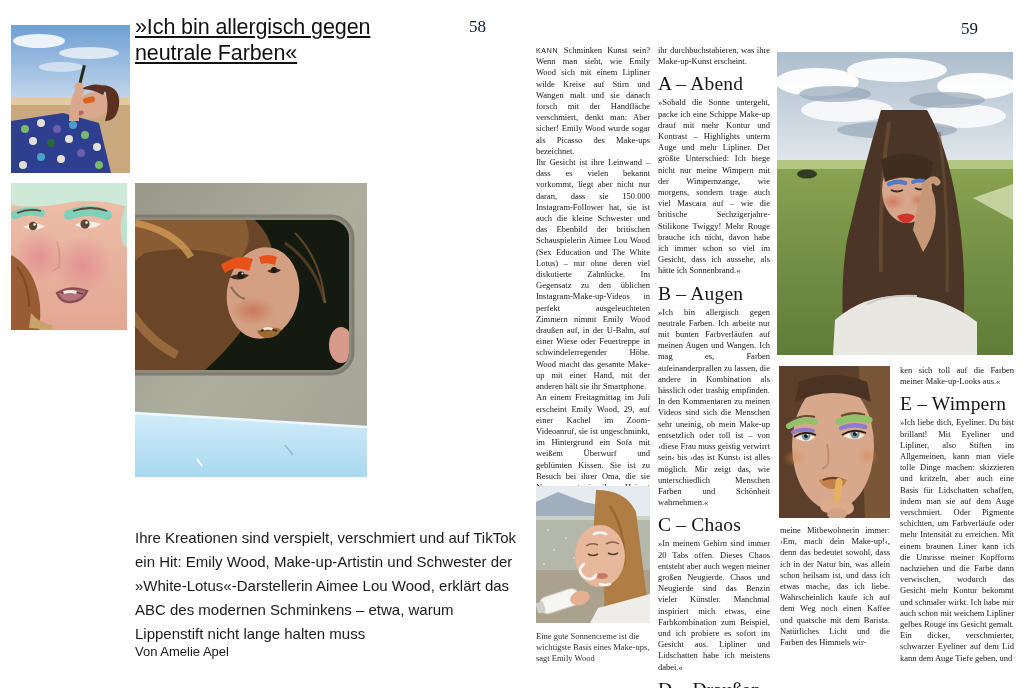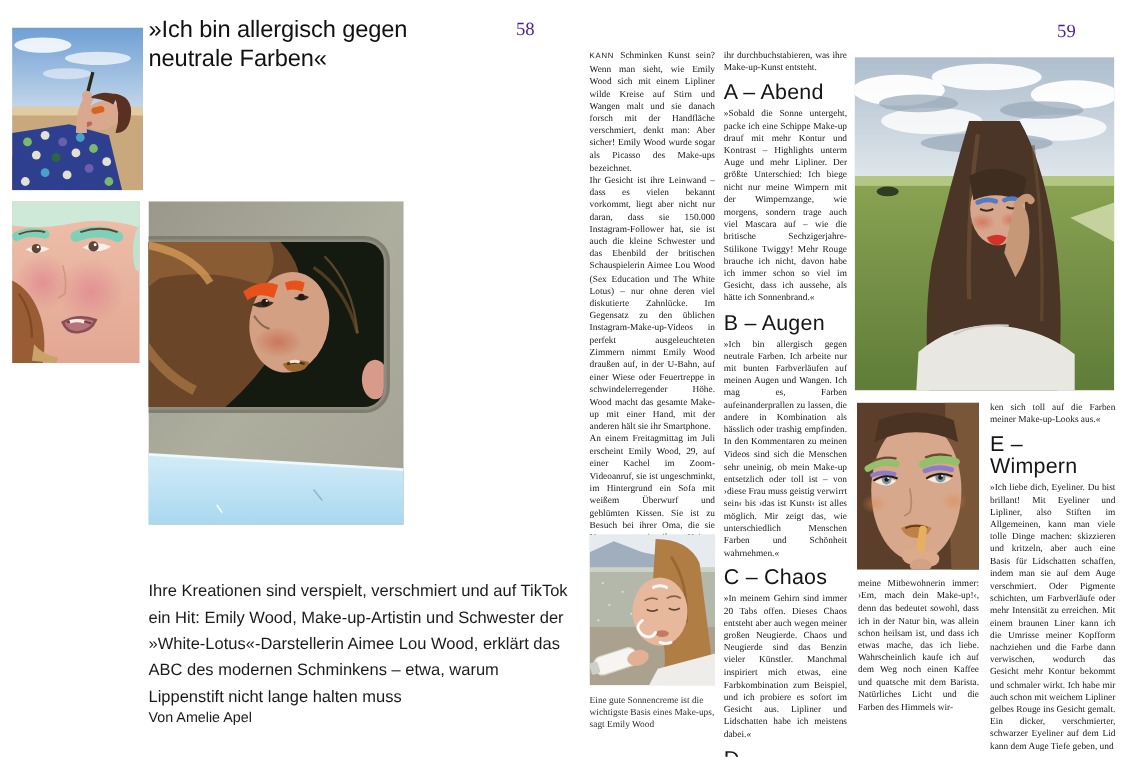--- a/index.html
+++ b/index.html
@@ -2,29 +2,29 @@
 <html lang="de"><head>
 <meta charset="utf-8">
 <style>
   html,body{margin:0;padding:0;background:#ffffff;}
   body{width:1024px;height:688px;position:relative;overflow:hidden;
        font-family:"Liberation Serif",serif;color:#141414;}
   .abs{position:absolute;}
   .photo{position:absolute;overflow:hidden;background:#ddd;}
   .photo svg{display:block;width:100%;height:100%;}
   .headline{font-family:"Liberation Sans",sans-serif;font-size:21.5px;line-height:26px;
-            color:#111;letter-spacing:-0.1px;}
-  .pagenum{font-family:"Liberation Serif",serif;font-size:17px;color:#4c1d95;}
+            color:#111;letter-spacing:-0.1px;text-decoration:underline;}
+  .pagenum{font-family:"Liberation Serif",serif;font-size:17px;color:#0f172a;}
   .intro{font-family:"Liberation Sans",sans-serif;font-size:15px;line-height:24px;color:#1b1b1b;}
   .byline{font-family:"Liberation Sans",sans-serif;font-size:13px;color:#1b1b1b;}
   .body-col{font-size:8.5px;line-height:11.2px;text-align:justify;color:#161616;
             -webkit-hyphens:auto;hyphens:auto;}
   .body-col p{margin:0;}
   .lead-caps{font-family:"Liberation Sans",sans-serif;font-size:7px;letter-spacing:0.7px;}
-  .sec-h{font-family:Liberation Sans, sans-serif;font-weight:400;font-size:19.5px;
+  .sec-h{font-family:Liberation Serif, serif;font-weight:400;font-size:19.5px;
          line-height:20px;margin:7px 0 3px 0;letter-spacing:0.2px;color:#151515;text-align:left;}
   .caption{font-family:Liberation Serif, serif;font-size:8.5px;line-height:11px;color:#2e2e2e;}
 </style>
 </head>
 <body>
 
 <div class="abs headline" style="left:135px;top:14px;width:290px;">»Ich bin allergisch gegen neutrale Farben«</div>
 
 <div class="abs pagenum" style="left:469px;top:17px;">58</div>
 
@@ -176,21 +176,21 @@
 
 <div class="abs pagenum" style="left:961px;top:19px;">59</div>
 
 <div class="abs body-col" style="left:536px;top:45px;width:114px;">
     <p><span class="lead-caps">KANN </span>Schminken Kunst sein? Wenn man sieht, wie Emily Wood sich mit einem Lipliner wilde Kreise auf Stirn und Wangen malt und sie danach forsch mit der Handfläche verschmiert, denkt man: Aber sicher! Emily Wood wurde sogar als Picasso des Make-ups bezeichnet.</p>
     <p>Ihr Gesicht ist ihre Leinwand – dass es vielen bekannt vorkommt, liegt aber nicht nur daran, dass sie 150.000 Instagram-Follower hat, sie ist auch die kleine Schwester und das Ebenbild der britischen Schauspielerin Aimee Lou Wood (Sex Education und The White Lotus) – nur ohne deren viel diskutierte Zahnlücke. Im Gegensatz zu den üblichen Instagram-Make-up-Videos in perfekt ausgeleuchteten Zimmern nimmt Emily Wood draußen auf, in der U-Bahn, auf einer Wiese oder Feuertreppe in schwindelerregender Höhe. Wood macht das gesamte Make-up mit einer Hand, mit der anderen hält sie ihr Smartphone.</p>
     <p>An einem Freitagmittag im Juli erscheint Emily Wood, 29, auf einer Kachel im Zoom-Videoanruf, sie ist ungeschminkt, im Hintergrund ein Sofa mit weißem Überwurf und geblümten Kissen. Sie ist zu Besuch bei ihrer Oma, die sie Nana nennt, in ihrer Heimat Stockport, nahe Manchester. Wir wollen ein etwas anderes Interview mit ihr führen und anhand des Alphabets mit</p>
   </div>
 
 <div class="abs body-col" style="left:658px;top:45px;width:112px;">
-    <p>ihr durchbuchstabieren, was ihre Make-up-Kunst entsteht.</p>
+    <p>ihr durchbuchstabieren, was ihre Make-up-Kunst erscheint.</p>
     <h2 class="sec-h">A – Abend</h2>
     <p>»Sobald die Sonne untergeht, packe ich eine Schippe Make-up drauf mit mehr Kontur und Kontrast – Highlights unterm Auge und mehr Lipliner. Der größte Unterschied: Ich biege nicht nur meine Wimpern mit der Wimpernzange, wie morgens, sondern trage auch viel Mascara auf – wie die britische Sechzigerjahre-Stilikone Twiggy! Mehr Rouge brauche ich nicht, davon habe ich immer schon so viel im Gesicht, dass ich aussehe, als hätte ich Sonnenbrand.«</p>
     <h2 class="sec-h">B – Augen</h2>
     <p>»Ich bin allergisch gegen neutrale Farben. Ich arbeite nur mit bunten Farbverläufen auf meinen Augen und Wangen. Ich mag es, Farben aufeinanderprallen zu lassen, die andere in Kombination als hässlich oder trashig empfinden. In den Kommentaren zu meinen Videos sind sich die Menschen sehr uneinig, ob mein Make-up entsetzlich oder toll ist – von ›diese Frau muss geistig verwirrt sein‹ bis ›das ist Kunst‹ ist alles möglich. Mir zeigt das, wie unterschiedlich Menschen Farben und Schönheit wahrnehmen.«</p>
     <h2 class="sec-h">C – Chaos</h2>
     <p>»In meinem Gehirn sind immer 20 Tabs offen. Dieses Chaos entsteht aber auch wegen meiner großen Neugierde. Chaos und Neugierde sind das Benzin vieler Künstler. Manchmal inspiriert mich etwas, eine Farbkombination zum Beispiel, und ich probiere es sofort im Gesicht aus. Lipliner und Lidschatten habe ich meistens dabei.«</p>
     <h2 class="sec-h">D – Draußen</h2>
   </div>
 
 <div class="abs body-col" style="left:780px;top:525px;width:110px;">

